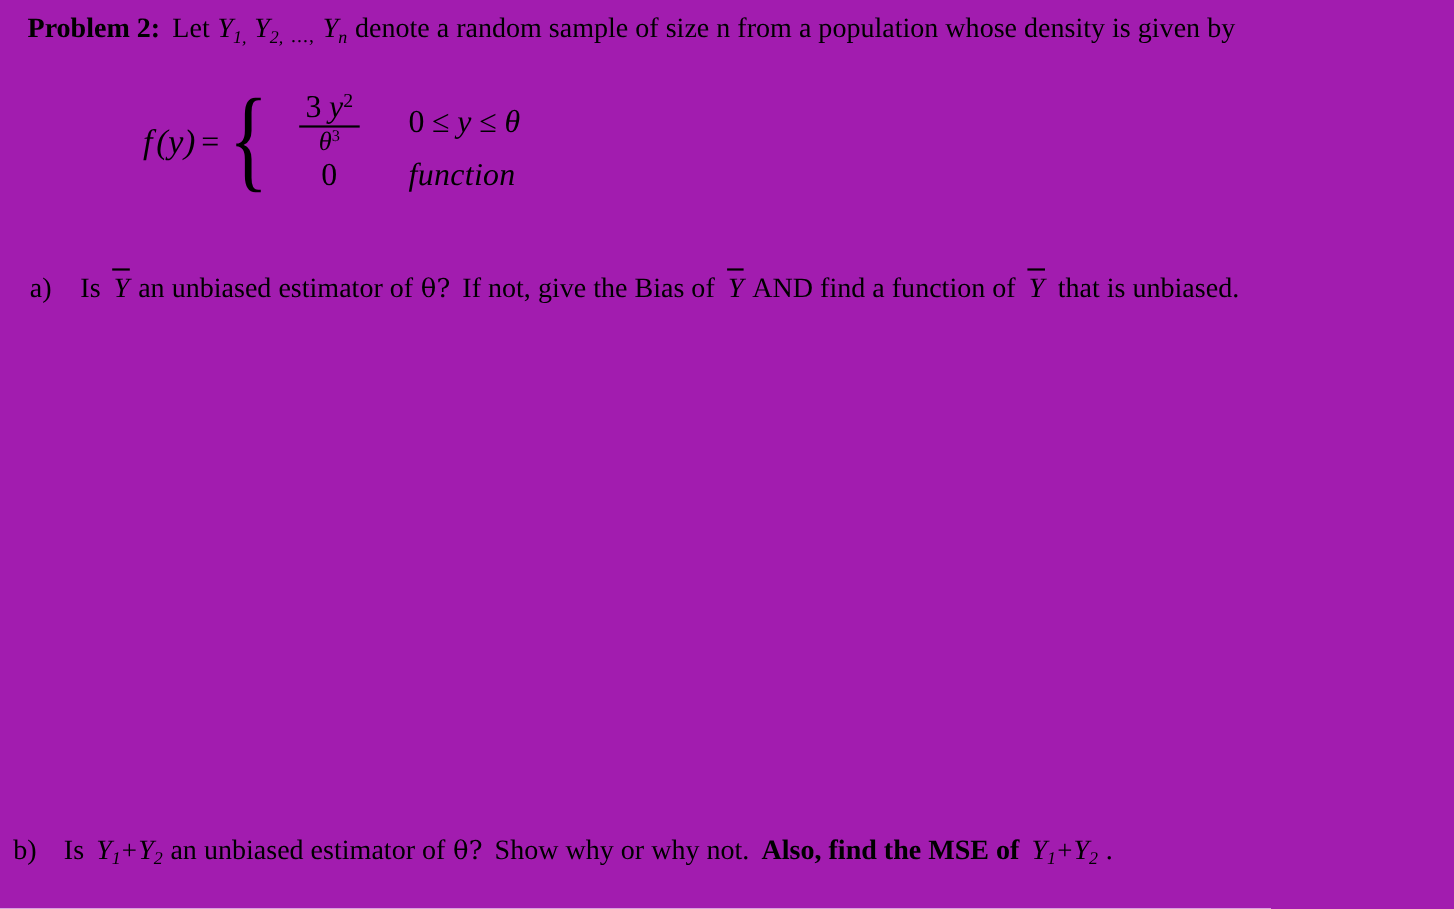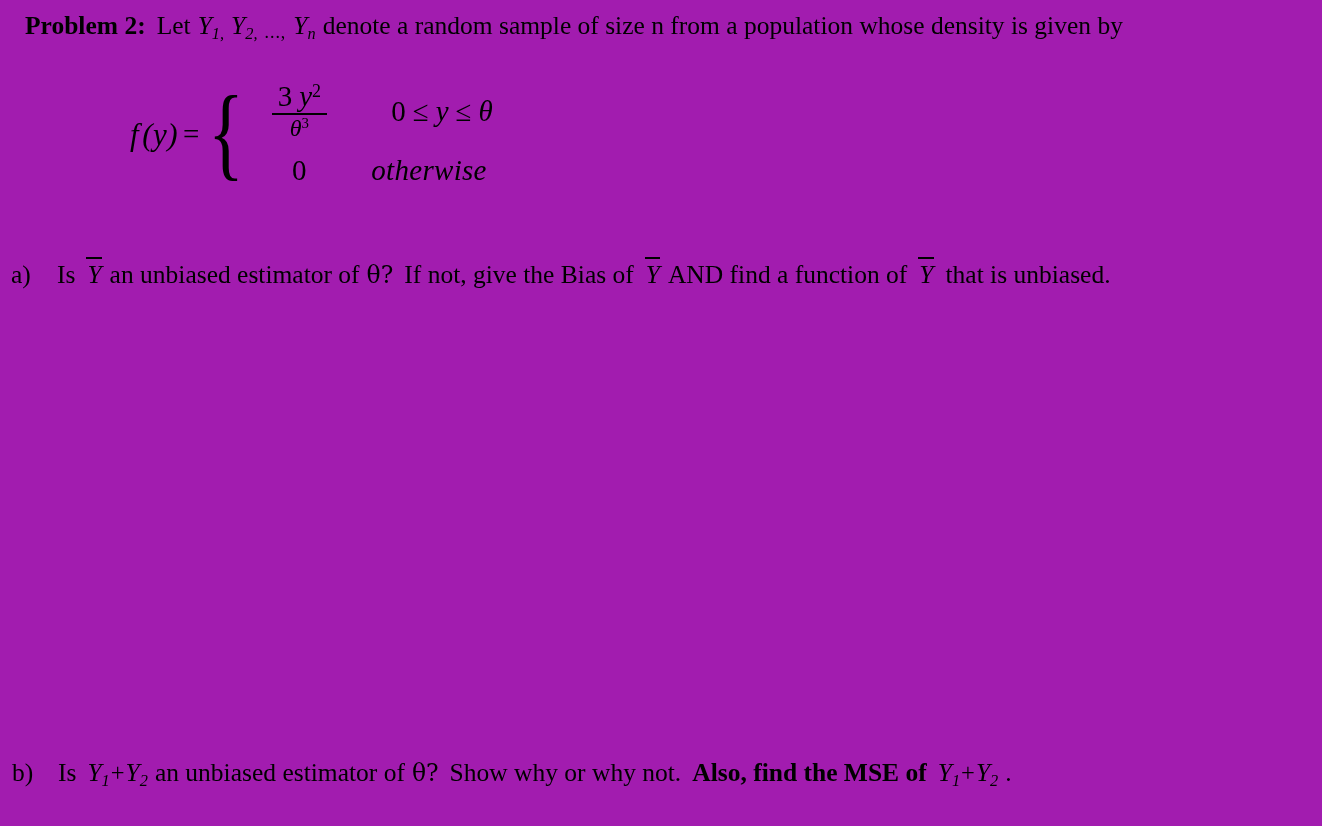--- a/index.html
+++ b/index.html
@@ -87,21 +87,21 @@
   }
   .cases {
     display: flex;
     flex-direction: column;
     justify-content: center;
   }
   .case-row {
     display: flex;
     align-items: center;
   }
-  .case-row.top { margin-bottom: 14px; gap: 20px; }
+  .case-row.top { margin-bottom: 2px; }
   .case-expr {
     min-width: 92px;
     display: flex;
     justify-content: center;
     align-items: center;
   }
   .case-cond {
     padding-left: 26px;
     font-size: 29px;
     white-space: nowrap;
@@ -152,21 +152,21 @@
     letter-spacing: 0.3px;
   }
 
   
   .part {
     position: absolute;
     font-size: 25.5px;
     line-height: 32px;
     white-space: nowrap;
   }
-  .part-a { left: 11px; top: 246px; margin-top: 13px; }
+  .part-a { left: 27px; top: 246px; }
   .part-b { left: 12px; top: 757px; }
   .part-marker {
     display: inline-block;
     width: 46px;
   }
   .ybar {
     font-style: italic;
     position: relative;
     display: inline-block;
     padding: 0 1px;
@@ -208,21 +208,21 @@
             <span class="num"><span>3</span><span class="sp-sm"></span><span class="var">y</span><span class="sup">2</span></span>
             <span class="bar"></span>
             <span class="den"><span class="itheta">θ</span><span class="sup">3</span></span>
           </span>
         </span>
         <span class="case-cond"><span>0</span><span class="sp-sm"></span><span>≤</span><span class="sp-sm"></span><span class="var">y</span><span class="sp-sm"></span><span>≤</span><span class="sp-sm"></span><span class="itheta">θ</span></span>
       </span>
 
       <span class="case-row">
         <span class="zero-row">0</span>
-        <span class="case-cond"><span class="otherwise">otherwise</span></span>
+        <span class="case-cond"><span class="otherwise">function</span></span>
       </span>
     </span>
   </div>
 
   <div class="part part-a">
     <span class="part-marker">a)</span><span>Is</span><span class="sp-md"></span><span class="ybar">Y</span><span class="sp-sm"></span><span>an unbiased estimator of</span><span class="sp-sm"></span><span class="uptheta">θ?</span><span class="sp-md"></span><span>If not, give the Bias of</span><span class="sp-md"></span><span class="ybar">Y</span><span class="sp-sm"></span><span>AND find a function of</span><span class="sp-md"></span><span class="ybar">Y</span><span class="sp-md"></span><span>that is unbiased.</span>
   </div>
 
   <div class="part part-b">
     <span class="part-marker">b)</span><span>Is</span><span class="sp-md"></span><span class="var">Y</span><span class="sub-up">1</span><span class="plus">+</span><span class="var">Y</span><span class="sub-up">2</span><span class="sp-sm"></span><span>an unbiased estimator of</span><span class="sp-sm"></span><span class="uptheta">θ?</span><span class="sp-md"></span><span>Show why or why not.</span><span class="sp-md"></span><span class="bold-seg">Also, find the MSE of</span><span class="sp-md"></span><span class="var">Y</span><span class="sub-up">1</span><span class="plus">+</span><span class="var">Y</span><span class="sub-up">2</span><span class="sp-sm"></span><span>.</span>

